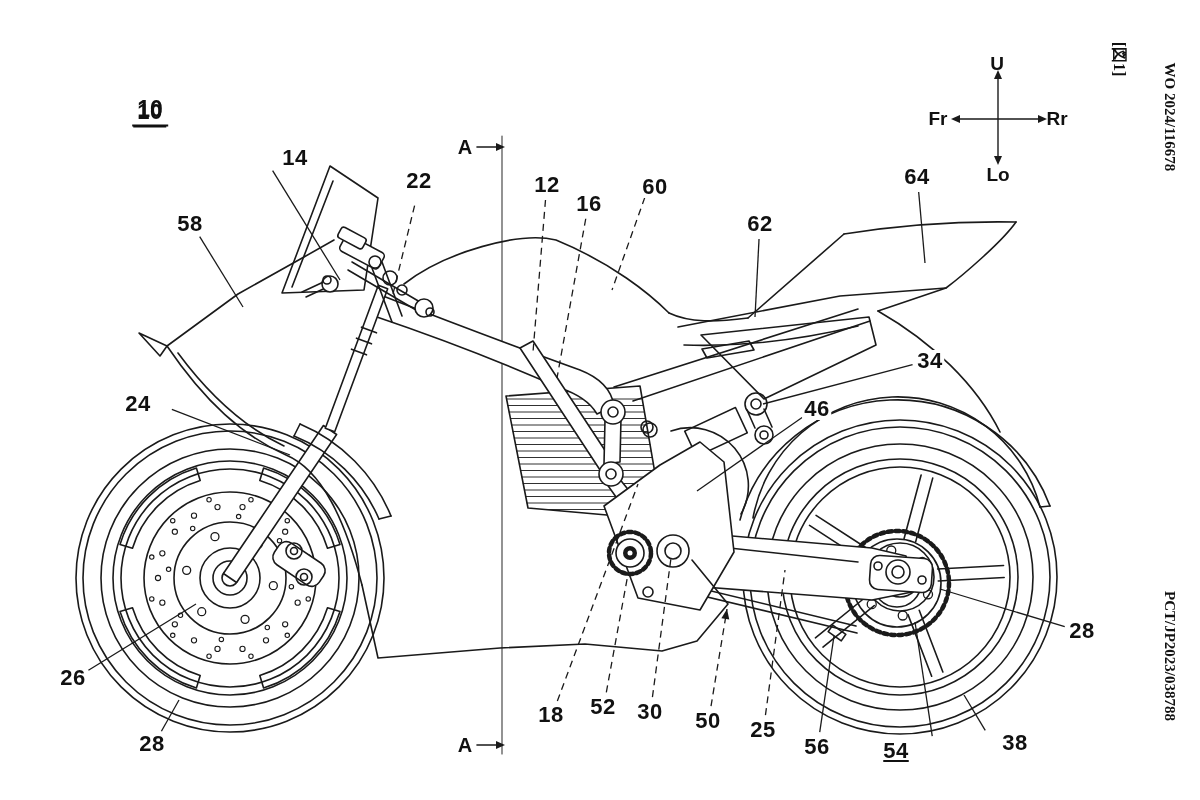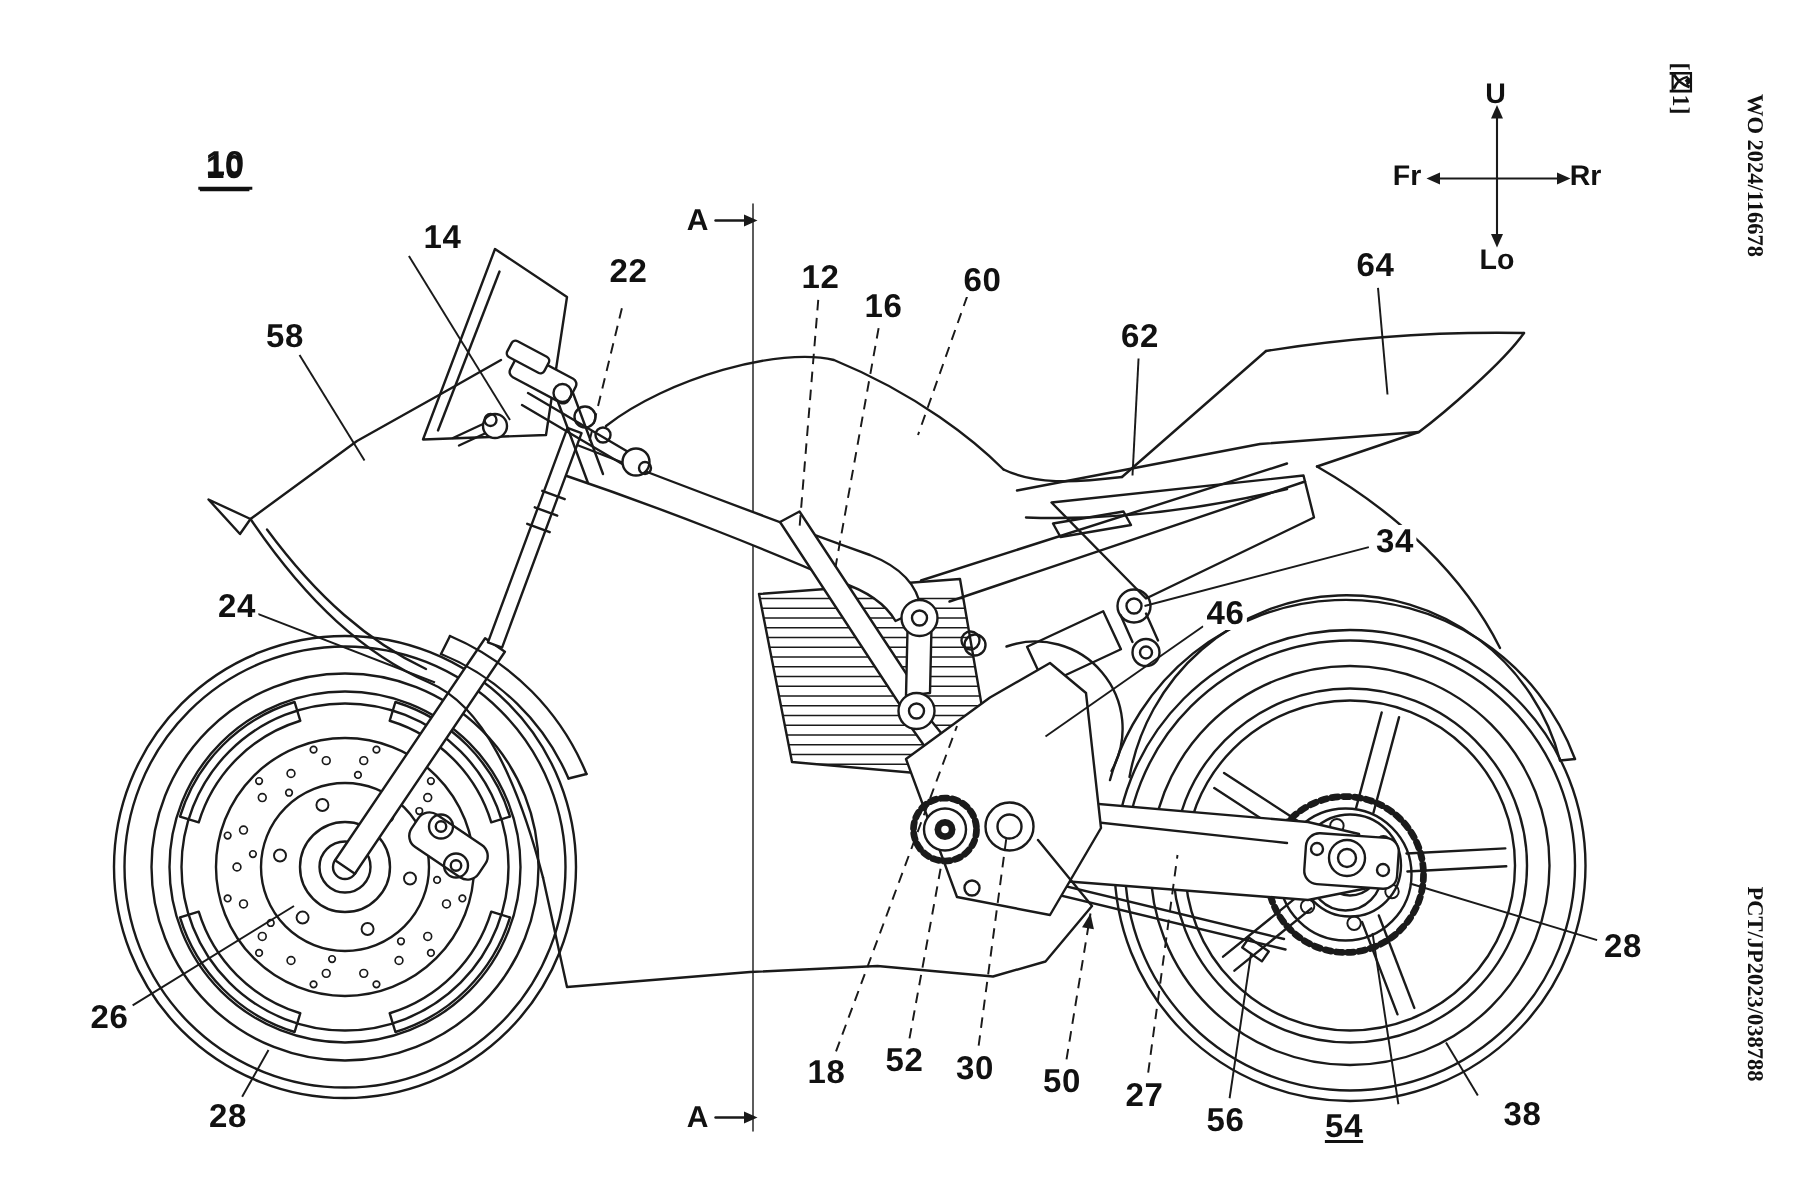--- a/index.html
+++ b/index.html
@@ -339,28 +339,28 @@
       <div class="ref-num" style="left: 190px; top: 224px;">58</div>
       <div class="ref-num" style="left: 263px; top: 158px; margin-left: 32px;">14</div>
       <div class="ref-num" style="left: 419px; top: 181px;">22</div>
       <div class="ref-num" style="left: 547px; top: 185px;">12</div>
       <div class="ref-num" style="left: 589px; top: 204px;">16</div>
       <div class="ref-num" style="left: 655px; top: 187px;">60</div>
       <div class="ref-num" style="left: 760px; top: 224px;">62</div>
       <div class="ref-num" style="left: 917px; top: 177px;">64</div>
       <div class="ref-num" style="left: 930px; top: 361px;">34</div>
       <div class="ref-num" style="left: 817px; top: 409px;">46</div>
-      <div class="ref-num" style="left: 158px; top: 404px;">24</div>
+      <div class="ref-num" style="left: 138px; top: 404px;">24</div>
       <div class="ref-num" style="left: 73px; top: 678px;">26</div>
       <div class="ref-num" style="left: 152px; top: 744px;">28</div>
       <div class="ref-num" style="left: 551px; top: 715px;">18</div>
       <div class="ref-num" style="left: 603px; top: 707px;">52</div>
       <div class="ref-num" style="left: 650px; top: 712px; text-align: right;">30</div>
       <div class="ref-num" style="left: 708px; top: 721px;">50</div>
-      <div class="ref-num" style="left: 763px; top: 730px;">27</div>
+      <div class="ref-num" style="left: 763px; top: 730px;">25</div>
       <div class="ref-num" style="left: 817px; top: 747px;">56</div>
       <div class="ref-num" style="left: 896px; top: 751px; text-decoration: underline;">54</div>
       <div class="ref-num" style="left: 995px; top: 743px; margin-left: 20px;">38</div>
       <div class="ref-num" style="left: 1082px; top: 631px;">28</div>
     </div>
 
   <div class="fig-num" style="left:150px;top:112px;">10</div>
 
   <div class="sec-label" style="left:465px;top:147px;">A</div>
   <div class="sec-label" style="left:465px;top:745px;">A</div>

